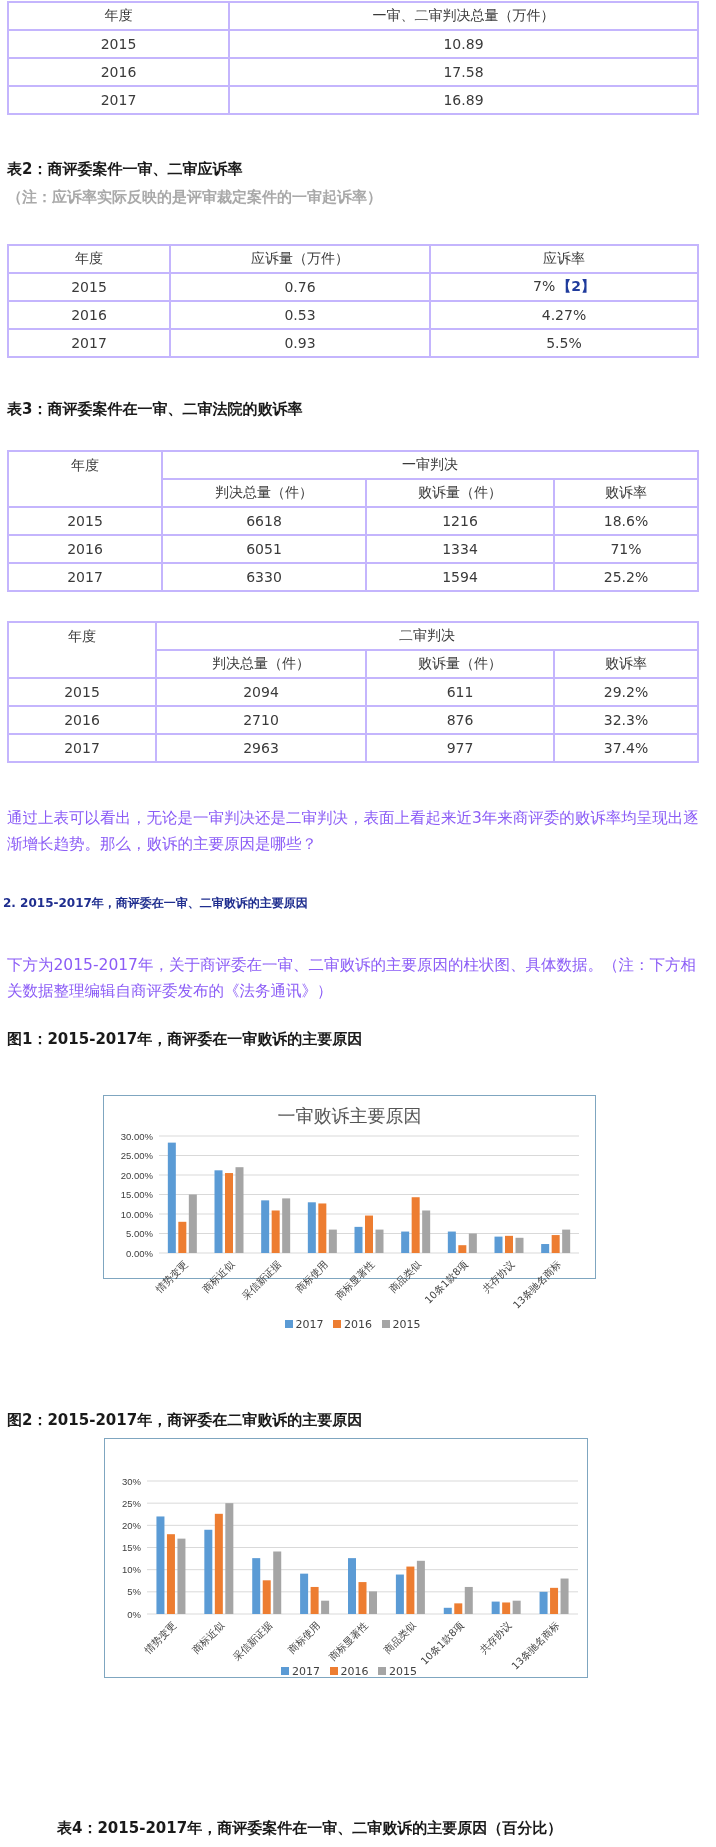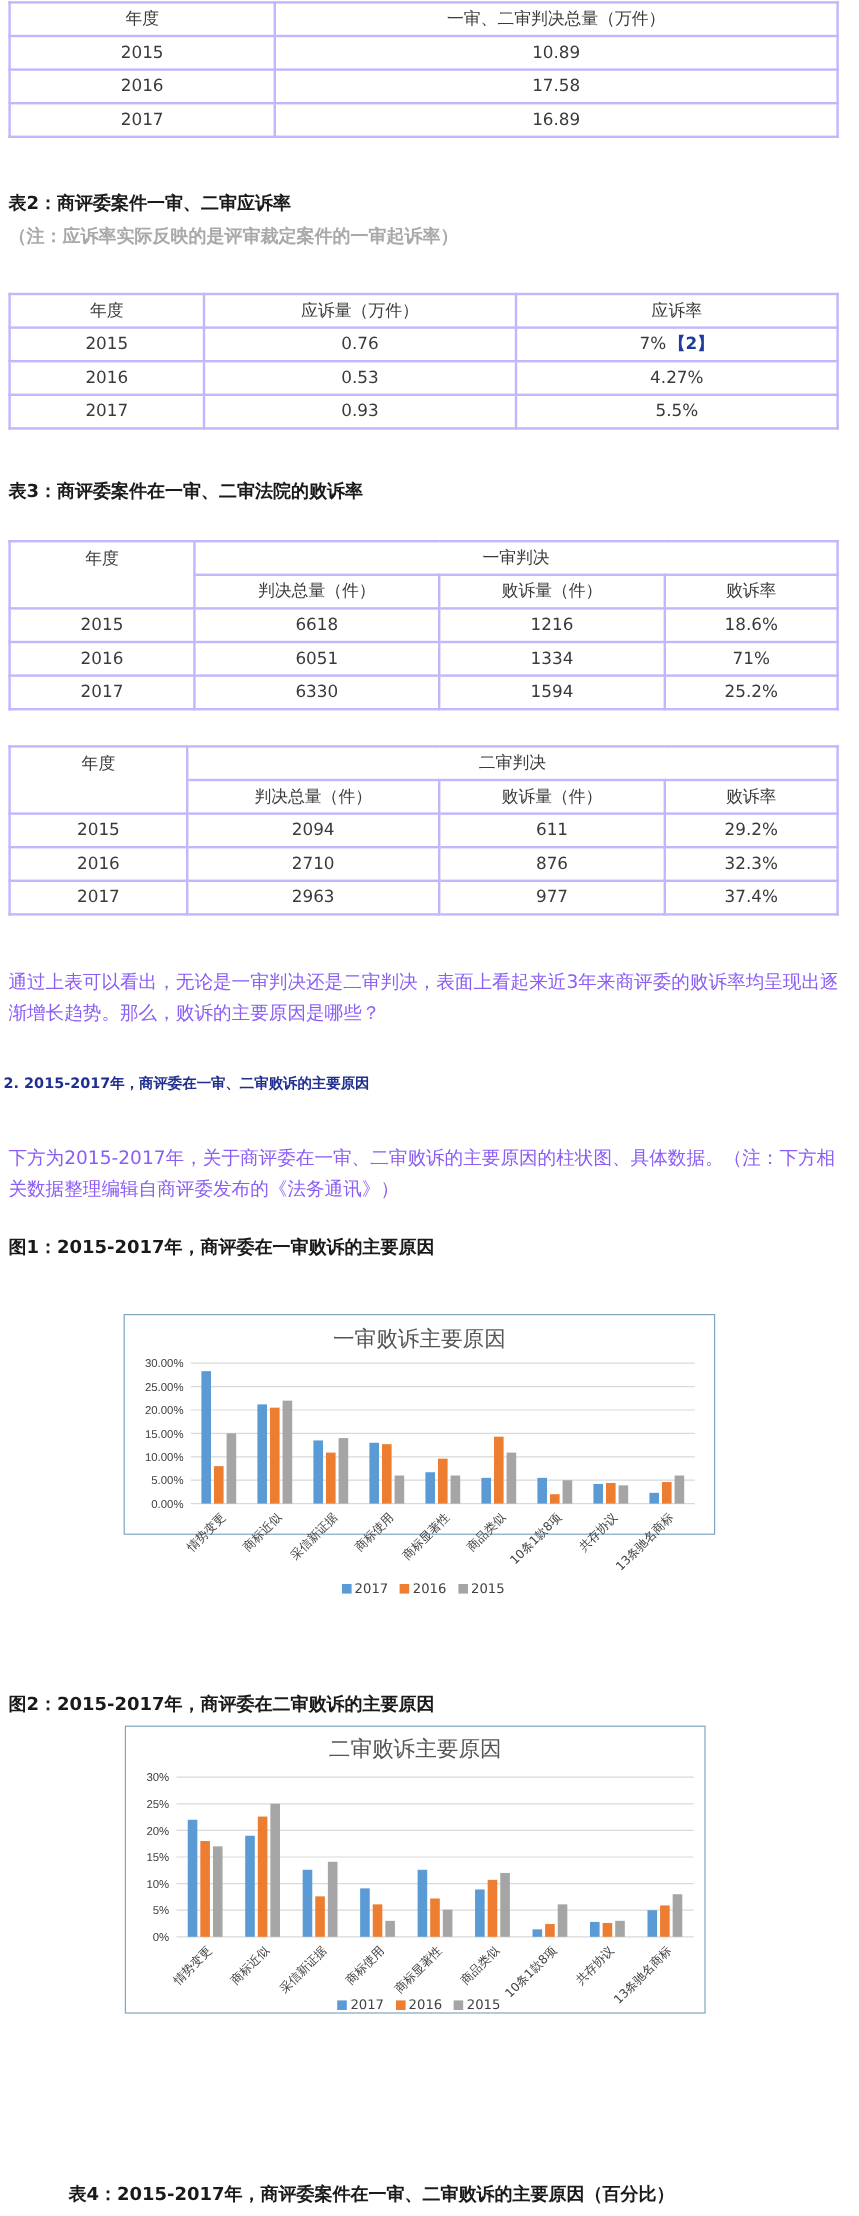--- a/index.html
+++ b/index.html
@@ -245,21 +245,20 @@
   <div class="legend" style="top:221px;">
     <span class="sw" style="background:#5b9bd5"></span><span class="lbl">2017</span>
     <span class="sw" style="background:#ed7d31"></span><span class="lbl">2016</span>
     <span class="sw" style="background:#a5a5a5"></span><span class="lbl">2015</span>
   </div>
 </div>
 
 <div class="heading" style="top:1411px;">图2：2015-2017年，商评委在二审败诉的主要原因</div>
 
 <div class="chart-box" style="left:104px; top:1438px; width:484px; height:240px;">
-  <div class="chart-title" style="top:6px;">二审败诉主要原因</div>
   <svg class="chart-svg" id="chart2-svg" width="484" height="240">
       <line x1="42" x2="473" y1="175" y2="175" stroke="#d9d9d9" stroke-width="1"></line>
       <text x="36" y="178.5" text-anchor="end" font-size="9.5" fill="#404040" font-family="Liberation Sans, sans-serif">0%</text>
       <line x1="42" x2="473" y1="152.83333333333334" y2="152.83333333333334" stroke="#d9d9d9" stroke-width="1"></line>
       <text x="36" y="156.33333333333334" text-anchor="end" font-size="9.5" fill="#404040" font-family="Liberation Sans, sans-serif">5%</text>
       <line x1="42" x2="473" y1="130.66666666666669" y2="130.66666666666669" stroke="#d9d9d9" stroke-width="1"></line>
       <text x="36" y="134.16666666666669" text-anchor="end" font-size="9.5" fill="#404040" font-family="Liberation Sans, sans-serif">10%</text>
       <line x1="42" x2="473" y1="108.5" y2="108.5" stroke="#d9d9d9" stroke-width="1"></line>
       <text x="36" y="112" text-anchor="end" font-size="9.5" fill="#404040" font-family="Liberation Sans, sans-serif">15%</text>
       <line x1="42" x2="473" y1="86.33333333333334" y2="86.33333333333334" stroke="#d9d9d9" stroke-width="1"></line>

